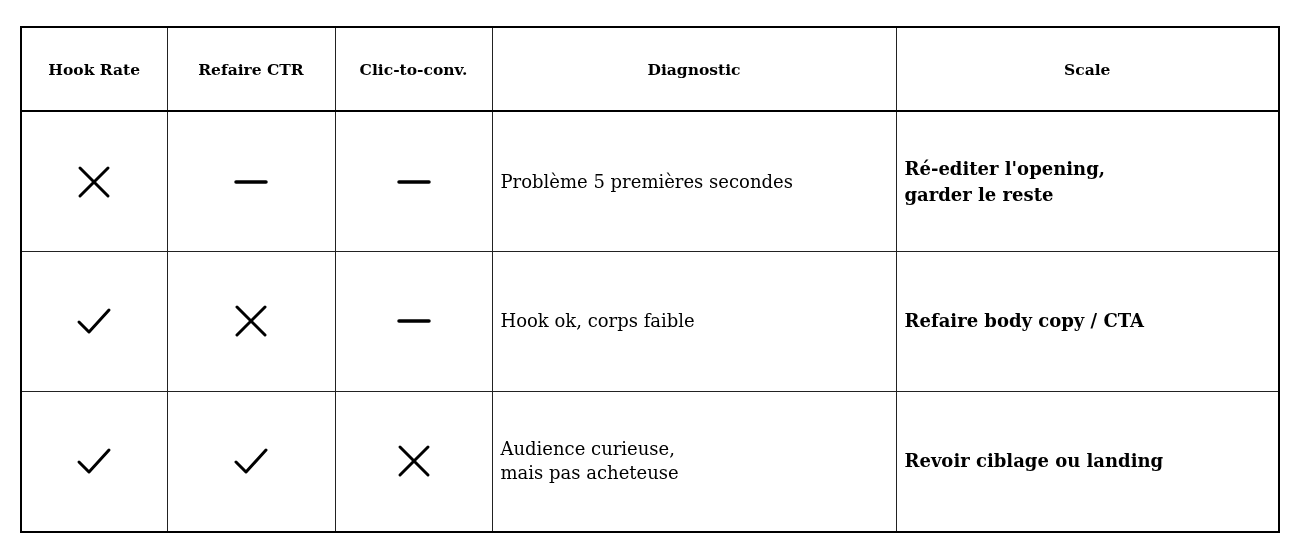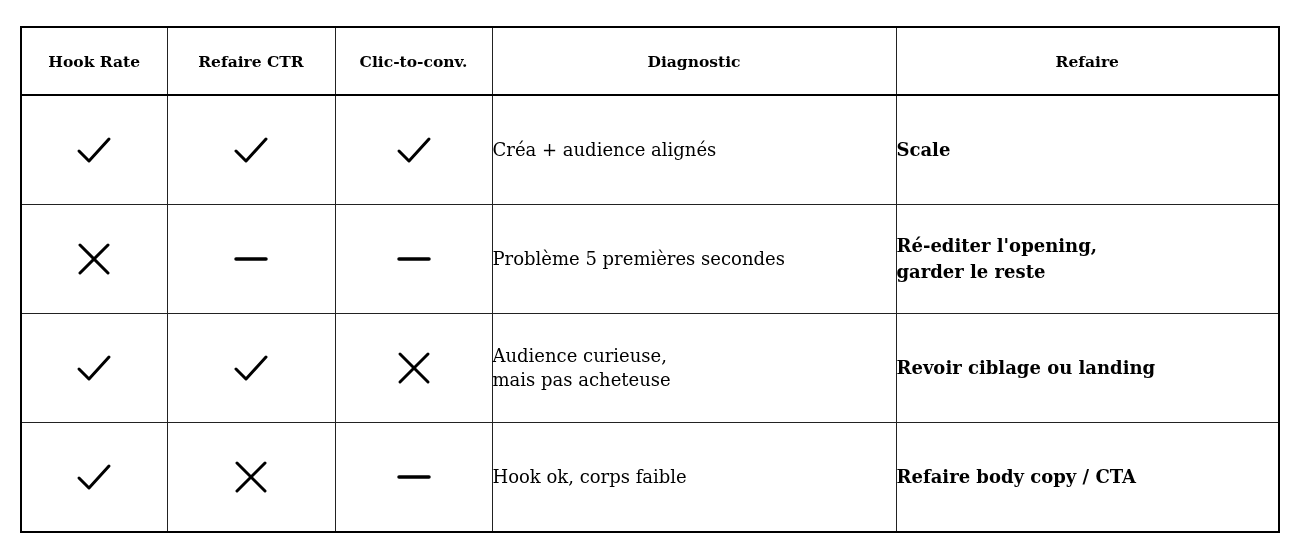--- a/index.html
+++ b/index.html
@@ -6,21 +6,21 @@
   body { width: 1308px; height: 558px; position: relative; font-family: "DejaVu Serif", serif; color: #000; }
   table.grid {
     position: absolute; left: 20px; top: 26px;
     width: 1258px; height: 507px;
     border-collapse: collapse;
     border: 2.5px solid #000;
     table-layout: fixed;
   }
   table.grid th, table.grid td {
     border: 1px solid #222;
-    padding: 0;
+    padding: 8px;
   }
   table.grid thead th {
     height: 66px;
     font-weight: bold;
     font-size: 15.5px;
     text-align: center;
     border-bottom: 2.5px solid #000;
   }
   table.grid tbody td { height: 87px; }
   td.sym { text-align: center; vertical-align: middle; }
@@ -40,75 +40,62 @@
       <col style="width:157px">
       <col style="width:404px">
       <col style="width:383px">
   </colgroup>
   <thead>
     <tr>
       <th>Hook Rate</th>
       <th>Refaire CTR</th>
       <th>Clic-to-conv.</th>
       <th>Diagnostic</th>
-      <th>Refaire</th>
+      <th>Scale</th>
     </tr>
   </thead>
   <tbody id="tbody">
-      <tr>
-        <td class="sym"><span class="icon"><svg viewBox="0 0 36 36">
-              <polyline points="3,19 13,29 33,7" fill="none" stroke="#000" stroke-width="3" stroke-linecap="round" stroke-linejoin="round"></polyline>
-            </svg></span></td>
-        <td class="sym"><span class="icon"><svg viewBox="0 0 36 36">
-              <polyline points="3,19 13,29 33,7" fill="none" stroke="#000" stroke-width="3" stroke-linecap="round" stroke-linejoin="round"></polyline>
-            </svg></span></td>
-        <td class="sym"><span class="icon"><svg viewBox="0 0 36 36">
-              <polyline points="3,19 13,29 33,7" fill="none" stroke="#000" stroke-width="3" stroke-linecap="round" stroke-linejoin="round"></polyline>
-            </svg></span></td>
-        <td class="diag"><span class="ln">Créa + audience alignés</span></td>
-        <td class="act"><span class="ln">Scale</span></td>
-      </tr>
       <tr>
         <td class="sym"><span class="icon"><svg viewBox="0 0 36 36">
               <line x1="4" y1="4" x2="32" y2="32" stroke="#000" stroke-width="3" stroke-linecap="round"></line>
               <line x1="32" y1="4" x2="4" y2="32" stroke="#000" stroke-width="3" stroke-linecap="round"></line>
             </svg></span></td>
         <td class="sym"><span class="icon"><svg viewBox="0 0 36 36">
               <line x1="3" y1="18" x2="33" y2="18" stroke="#000" stroke-width="3.5" stroke-linecap="round"></line>
             </svg></span></td>
         <td class="sym"><span class="icon"><svg viewBox="0 0 36 36">
               <line x1="3" y1="18" x2="33" y2="18" stroke="#000" stroke-width="3.5" stroke-linecap="round"></line>
             </svg></span></td>
         <td class="diag"><span class="ln">Problème 5 premières secondes</span></td>
         <td class="act"><span class="ln">Ré-editer l'opening,
 garder le reste</span></td>
       </tr>
       <tr>
         <td class="sym"><span class="icon"><svg viewBox="0 0 36 36">
               <polyline points="3,19 13,29 33,7" fill="none" stroke="#000" stroke-width="3" stroke-linecap="round" stroke-linejoin="round"></polyline>
             </svg></span></td>
         <td class="sym"><span class="icon"><svg viewBox="0 0 36 36">
+              <line x1="4" y1="4" x2="32" y2="32" stroke="#000" stroke-width="3" stroke-linecap="round"></line>
+              <line x1="32" y1="4" x2="4" y2="32" stroke="#000" stroke-width="3" stroke-linecap="round"></line>
+            </svg></span></td>
+        <td class="sym"><span class="icon"><svg viewBox="0 0 36 36">
+              <line x1="3" y1="18" x2="33" y2="18" stroke="#000" stroke-width="3.5" stroke-linecap="round"></line>
+            </svg></span></td>
+        <td class="diag"><span class="ln">Hook ok, corps faible</span></td>
+        <td class="act"><span class="ln">Refaire body copy / CTA</span></td>
+      </tr>
+      <tr>
+        <td class="sym"><span class="icon"><svg viewBox="0 0 36 36">
+              <polyline points="3,19 13,29 33,7" fill="none" stroke="#000" stroke-width="3" stroke-linecap="round" stroke-linejoin="round"></polyline>
+            </svg></span></td>
+        <td class="sym"><span class="icon"><svg viewBox="0 0 36 36">
               <polyline points="3,19 13,29 33,7" fill="none" stroke="#000" stroke-width="3" stroke-linecap="round" stroke-linejoin="round"></polyline>
             </svg></span></td>
         <td class="sym"><span class="icon"><svg viewBox="0 0 36 36">
               <line x1="4" y1="4" x2="32" y2="32" stroke="#000" stroke-width="3" stroke-linecap="round"></line>
               <line x1="32" y1="4" x2="4" y2="32" stroke="#000" stroke-width="3" stroke-linecap="round"></line>
             </svg></span></td>
         <td class="diag"><span class="ln">Audience curieuse,
 mais pas acheteuse</span></td>
         <td class="act"><span class="ln">Revoir ciblage ou landing</span></td>
       </tr>
-      <tr>
-        <td class="sym"><span class="icon"><svg viewBox="0 0 36 36">
-              <polyline points="3,19 13,29 33,7" fill="none" stroke="#000" stroke-width="3" stroke-linecap="round" stroke-linejoin="round"></polyline>
-            </svg></span></td>
-        <td class="sym"><span class="icon"><svg viewBox="0 0 36 36">
-              <line x1="4" y1="4" x2="32" y2="32" stroke="#000" stroke-width="3" stroke-linecap="round"></line>
-              <line x1="32" y1="4" x2="4" y2="32" stroke="#000" stroke-width="3" stroke-linecap="round"></line>
-            </svg></span></td>
-        <td class="sym"><span class="icon"><svg viewBox="0 0 36 36">
-              <line x1="3" y1="18" x2="33" y2="18" stroke="#000" stroke-width="3.5" stroke-linecap="round"></line>
-            </svg></span></td>
-        <td class="diag"><span class="ln">Hook ok, corps faible</span></td>
-        <td class="act"><span class="ln">Refaire body copy / CTA</span></td>
-      </tr>
     </tbody>
 </table>
 
 </body></html>

